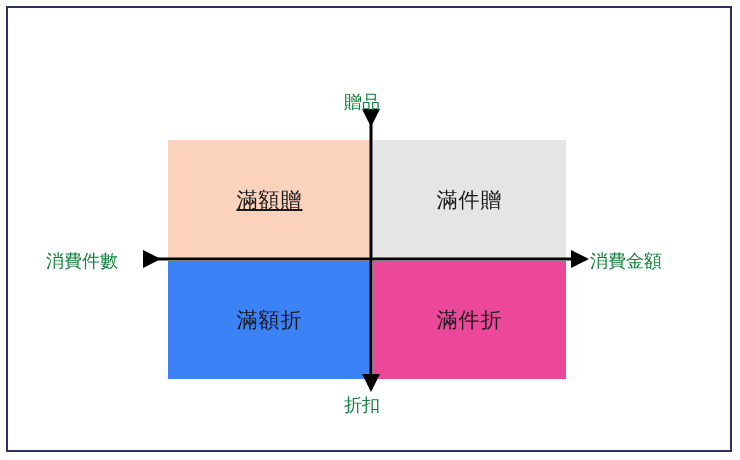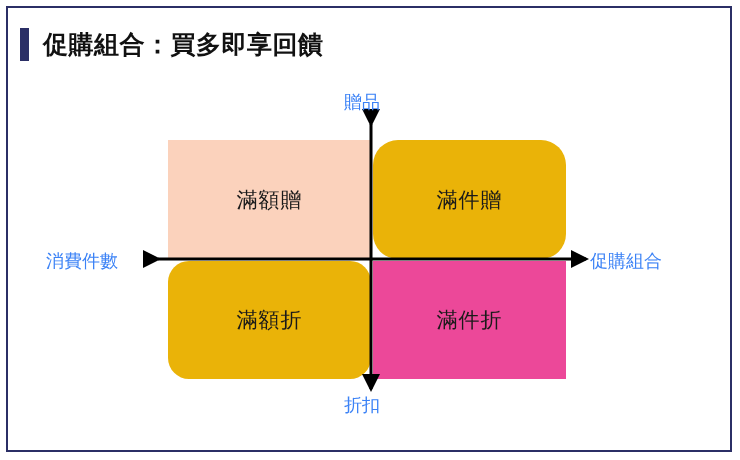--- a/index.html
+++ b/index.html
@@ -64,69 +64,65 @@
   .quad {
     position: absolute;
     display: flex;
     align-items: center;
     justify-content: center;
     font-size: 21px;
     color: #1a1a1a;
     letter-spacing: 1px;
     box-sizing: border-box;
   }
-  .quad-tl { left: 160px; top: 132px; width: 203px; height: 119px; }
+  .quad-tl { left: 160px; top: 132px; width: 203px; height: 119px; text-decoration: underline; }
   .quad-tr { left: 365px; top: 132px; width: 193px; height: 119px; }
   .quad-bl { left: 160px; top: 253px; width: 203px; height: 118px; }
   .quad-br { left: 365px; top: 253px; width: 193px; height: 118px; }
 
   
   .axis-svg {
     position: absolute;
     left: 0;
     top: 0;
     width: 726px;
     height: 446px;
     pointer-events: none;
   }
 
   
   .axis-label {
     position: absolute;
     font-size: 18px;
-    color: #3b82f6;
+    color: #15803d;
     white-space: nowrap;
     line-height: 1;
   }
   .lbl-top    { left: 336px; top: 85px; }
   .lbl-bottom { left: 336px; top: 388px; }
   .lbl-left   { left: 38px;  top: 244px; }
   .lbl-right  { left: 582px; top: 244px; }
 </style>
 </head>
 <body>
 
 <div class="card">
 
-  <div class="title-row">
-    <div class="title-bar"></div>
-    <div class="title-text">促購組合：買多即享回饋</div>
-  </div>
 
   <div class="matrix">
 
     <div class="quad quad-tl" style="background:#fbd2bc;">
       <span>滿額贈</span>
     </div>
 
-    <div class="quad quad-tr" style="background:#eab308;border-radius:25px;">
+    <div class="quad quad-tr" style="background:#e5e5e5;">
       <span>滿件贈</span>
     </div>
 
-    <div class="quad quad-bl" style="background:#eab308;border-radius:21px;">
+    <div class="quad quad-bl" style="background:#3b82f6;">
       <span>滿額折</span>
     </div>
 
     <div class="quad quad-br" style="background:#ec4899;">
       <span>滿件折</span>
     </div>
 
     <svg class="axis-svg" viewBox="0 0 726 446">
       <defs>
         <marker id="arrowhead" markerWidth="6" markerHeight="6" refX="5" refY="3" orient="auto" markerUnits="strokeWidth">
@@ -138,16 +134,16 @@
 
       <line x1="150" y1="251" x2="578" y2="251" stroke="#000000" stroke-width="3" marker-start="url(#arrowhead)" marker-end="url(#arrowhead)"></line>
     </svg>
 
     <div class="axis-label lbl-top">贈品</div>
 
     <div class="axis-label lbl-bottom">折扣</div>
 
     <div class="axis-label lbl-left">消費件數</div>
 
-    <div class="axis-label lbl-right">促購組合</div>
+    <div class="axis-label lbl-right">消費金額</div>
 
   </div>
 </div>
 
 </body></html>

